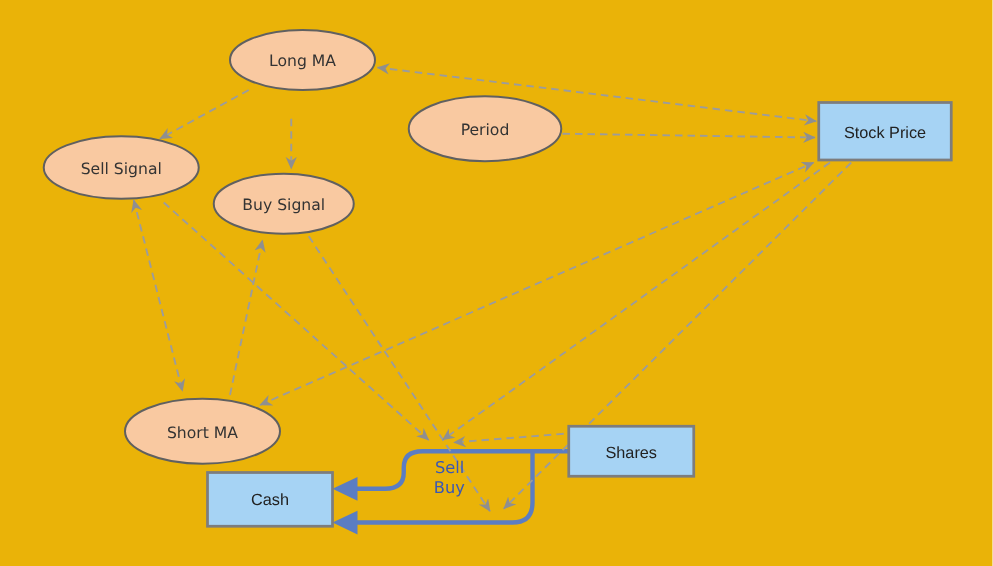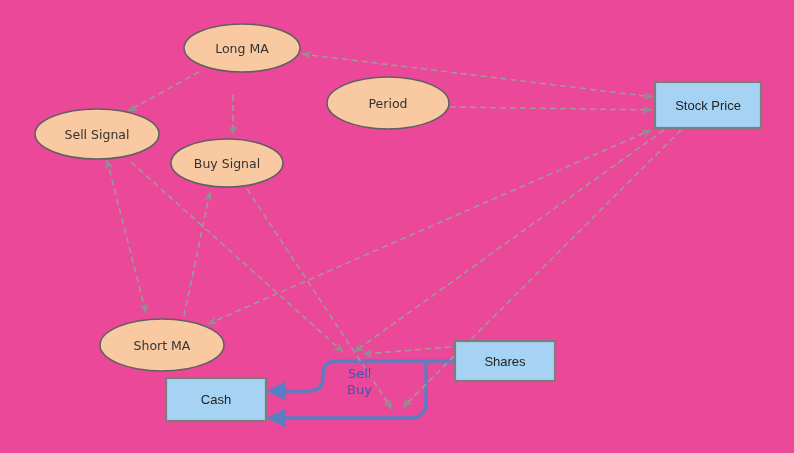--- a/index.html
+++ b/index.html
@@ -1,16 +1,16 @@
 <!DOCTYPE html>
 <html><head>
 <meta charset="utf-8">
 <style>
   html,body{margin:0;padding:0;background:#ffffff;}
-  .canvas{position:relative;width:794px;height:453px;background:#ec4899;overflow:hidden;
+  .canvas{position:relative;width:794px;height:453px;background:#eab308;overflow:hidden;
           font-family:"DejaVu Sans", sans-serif;}
   svg{display:block;}
   .node-label{font-size:12.5px;fill:#333333;}
   .stock-label{font-size:13px;fill:#222222;font-family:"Liberation Sans", sans-serif;}
   .flow-label{font-size:13px;fill:#3A57B5;}
   .edge{fill:none;stroke:#9C9C9C;stroke-width:1.5;stroke-dasharray:6 4;}
   .pipe{fill:none;stroke:#5B7DC2;stroke-width:3.5;}
   .variable{fill:#F9C9A1;stroke:#606060;stroke-width:1.6;}
   .stock{fill:#A6D3F4;stroke:#7D7D7D;stroke-width:2.2;}
 </style>

